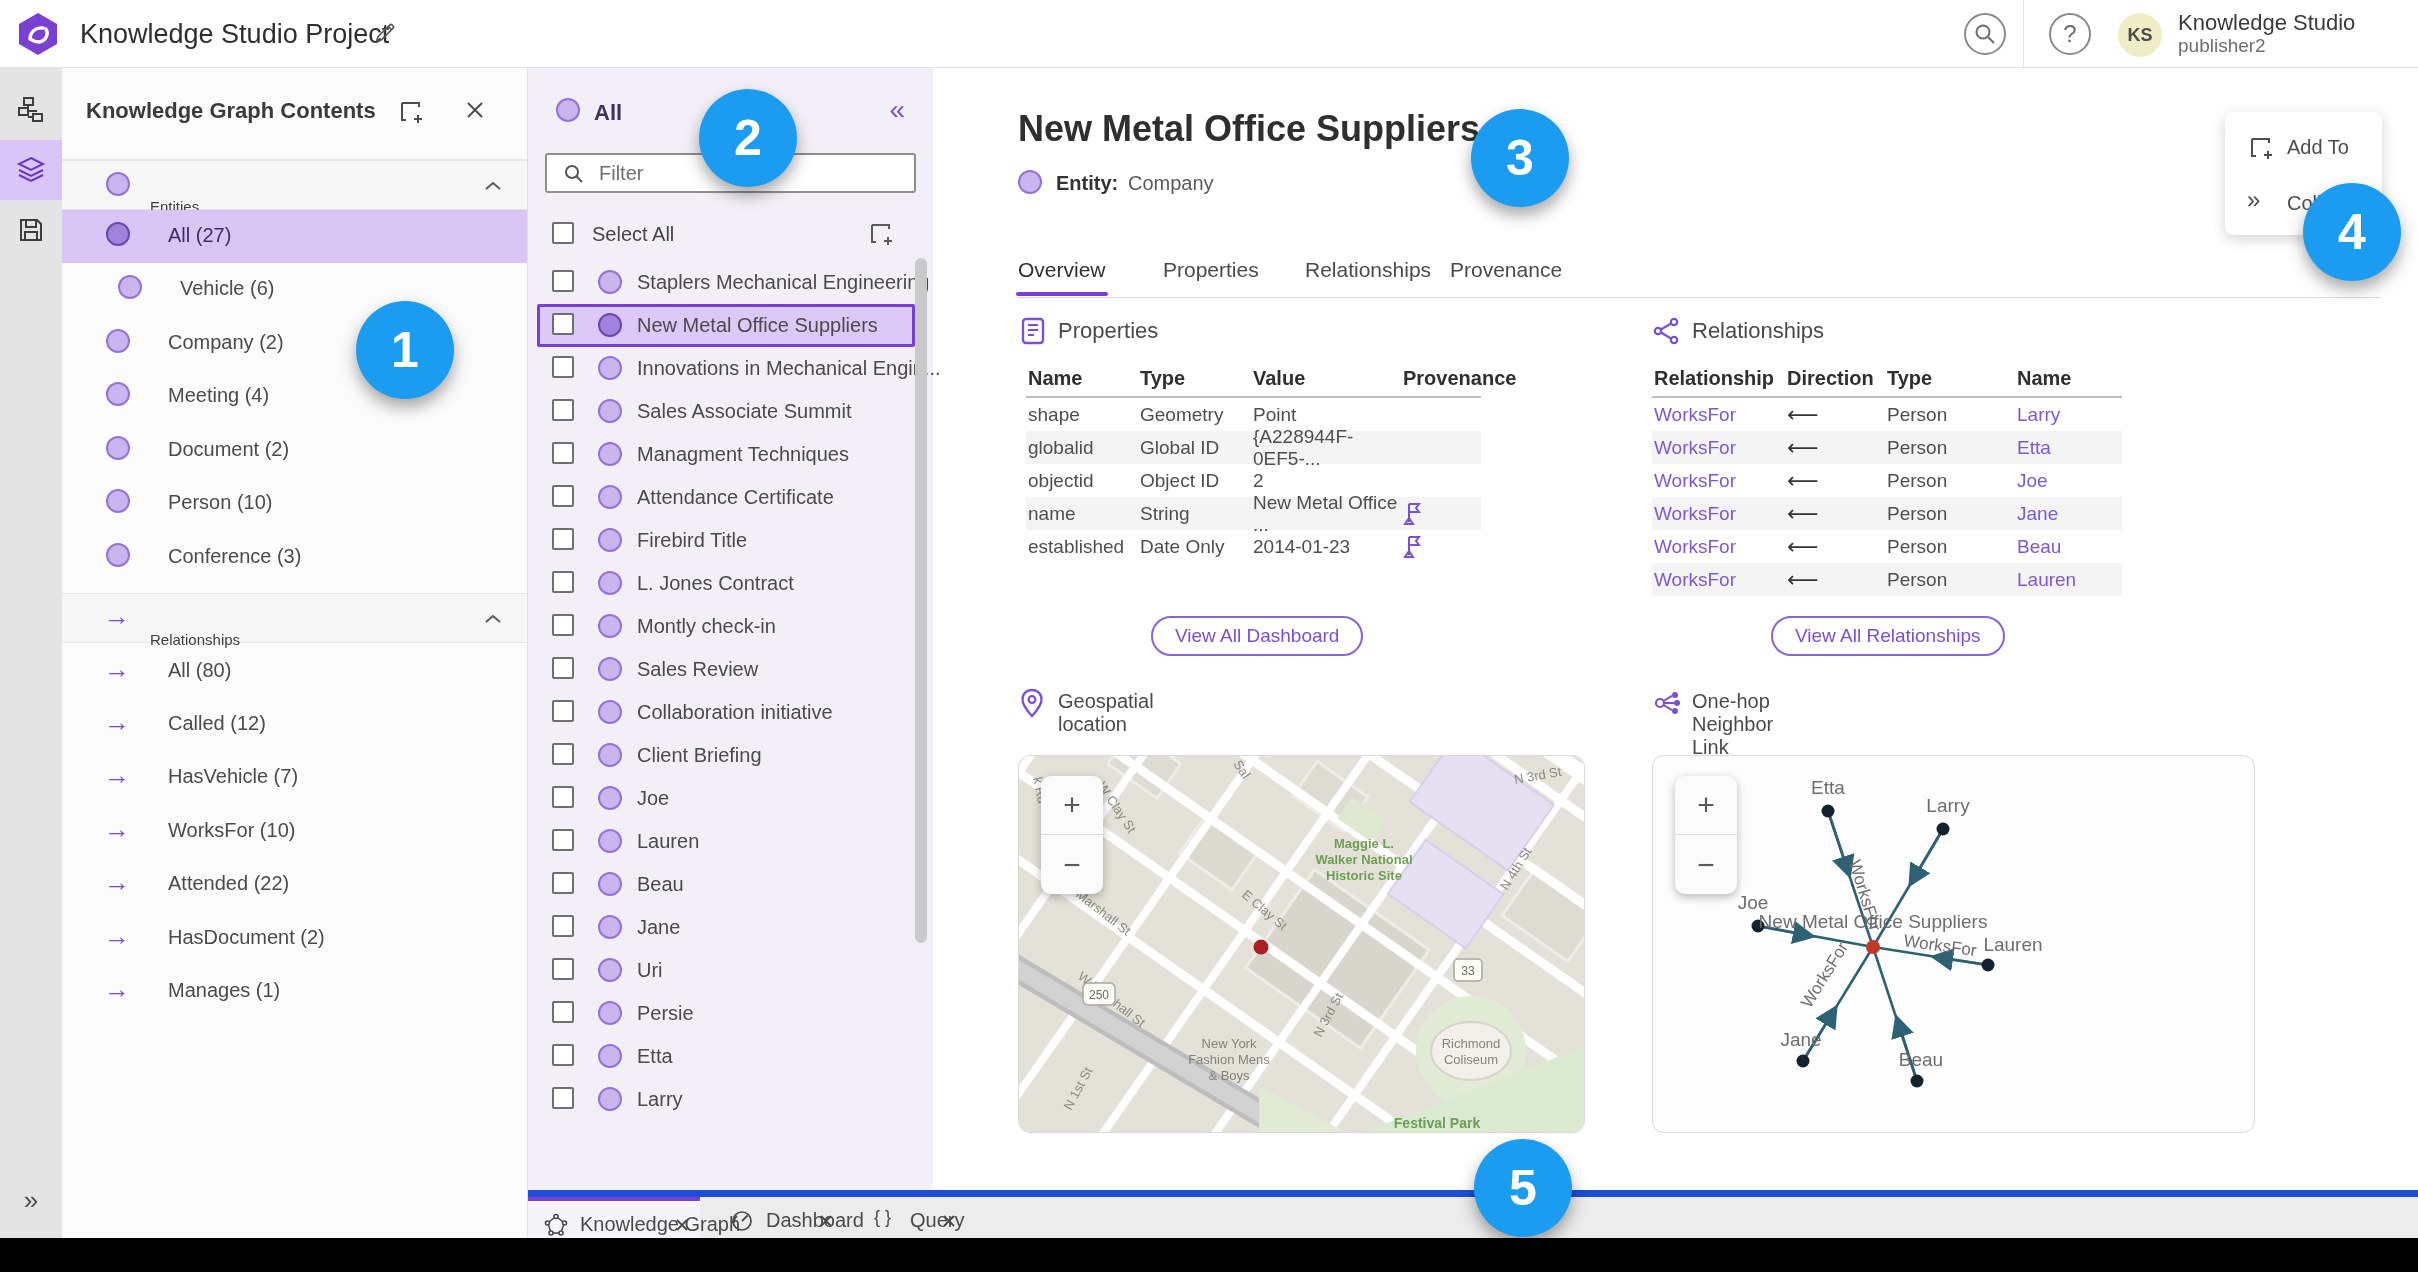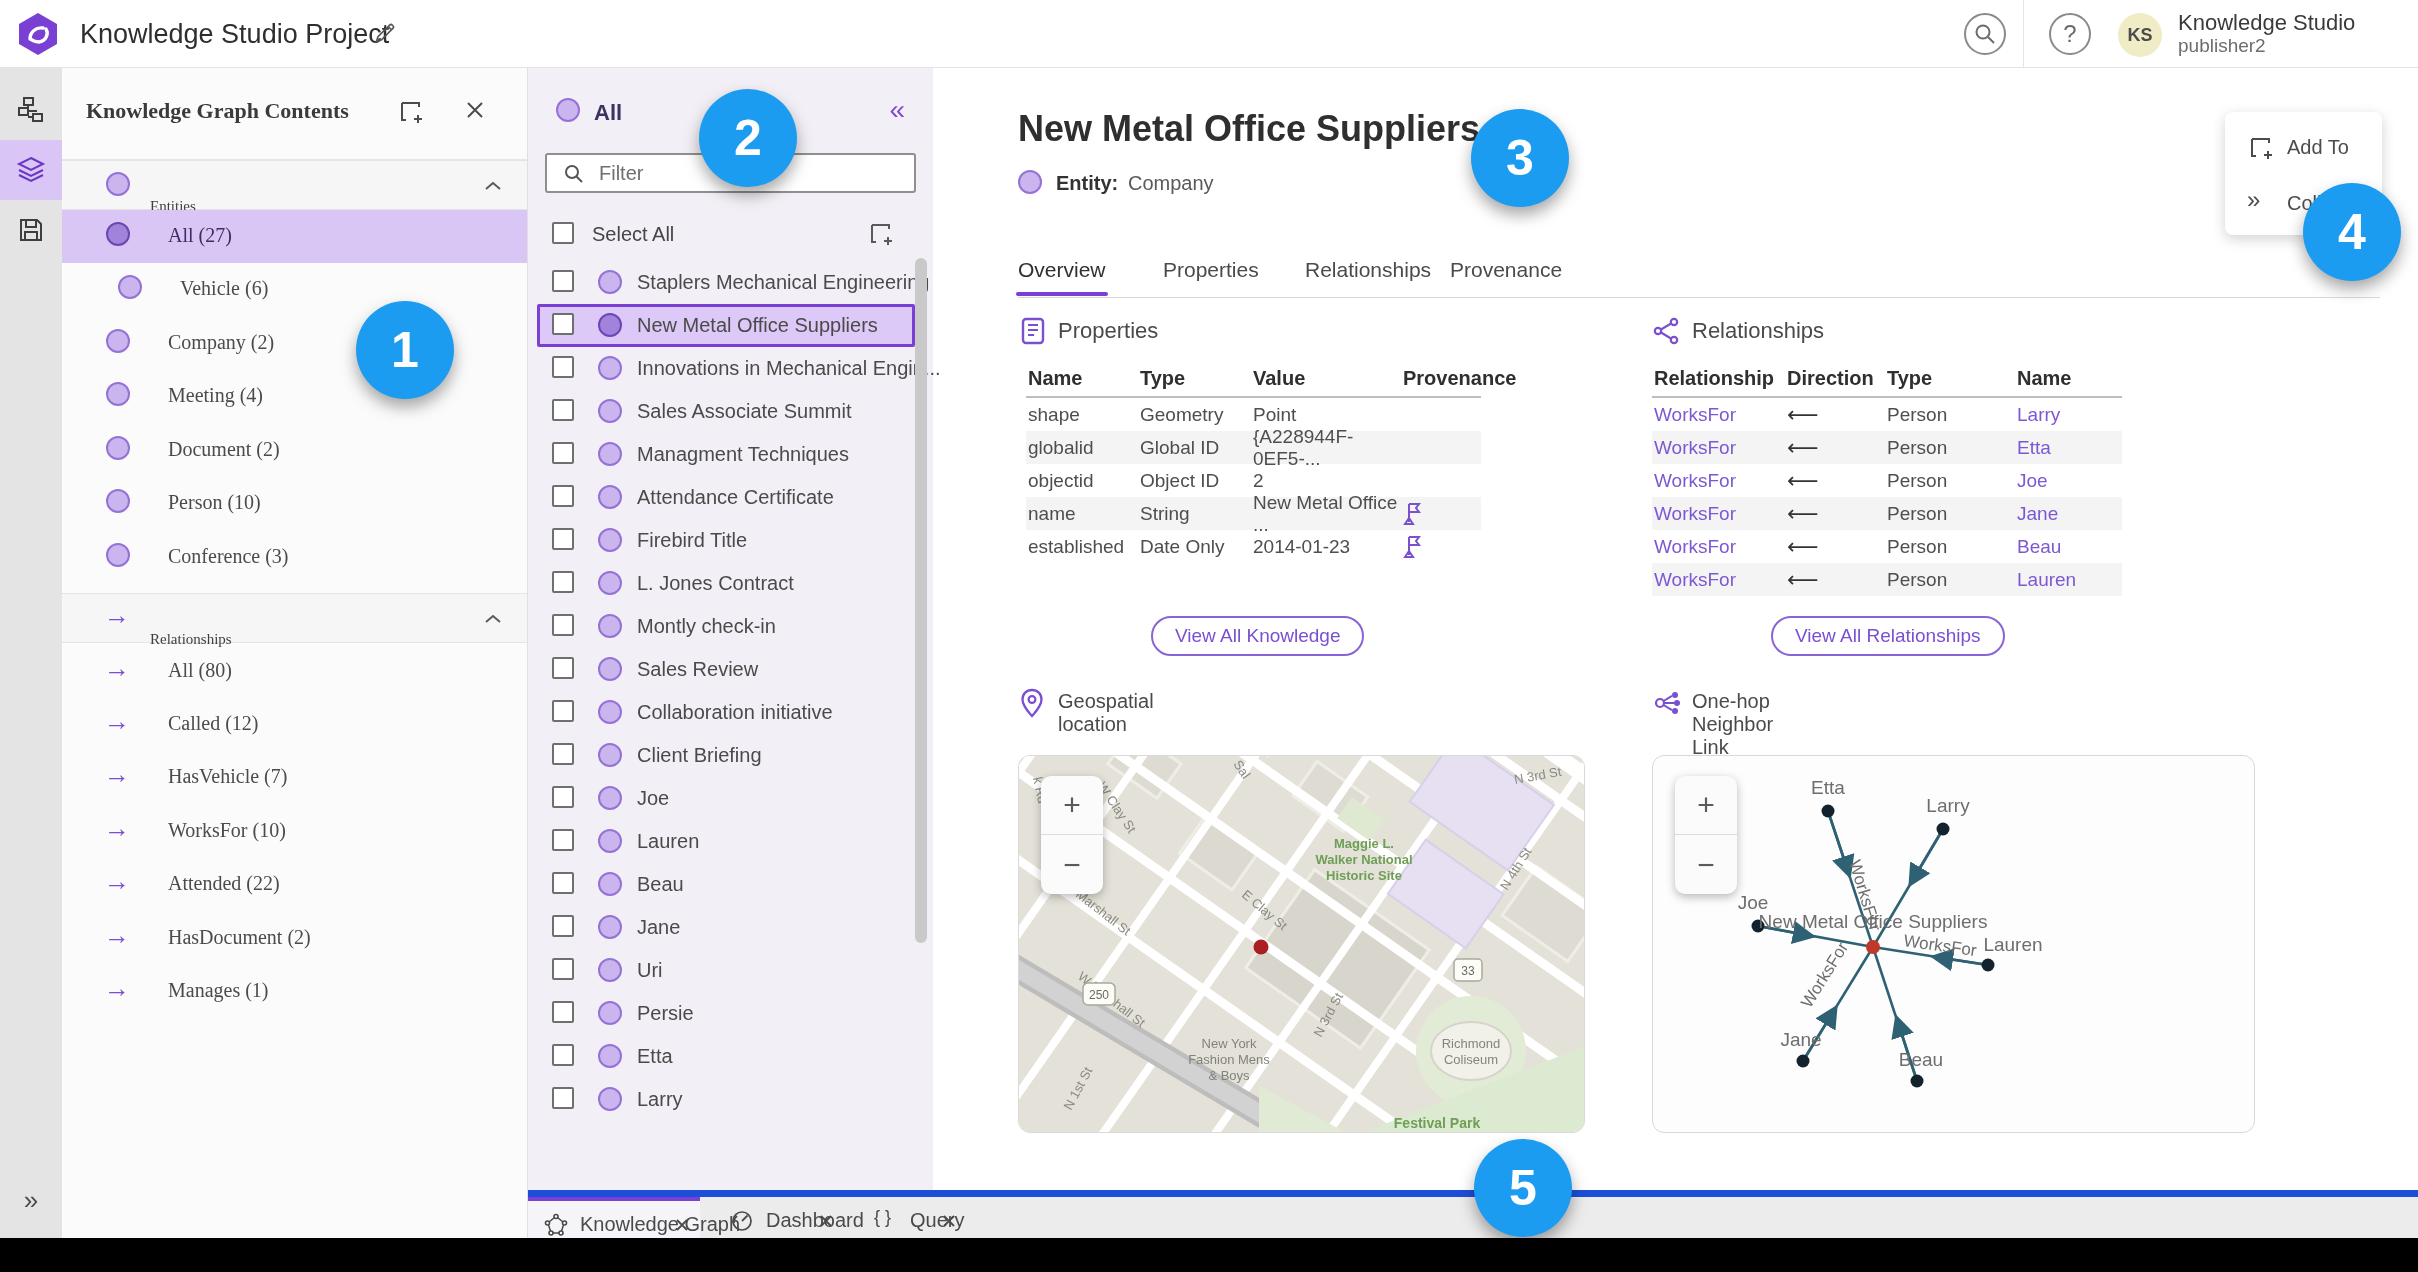--- a/index.html
+++ b/index.html
@@ -21,21 +21,21 @@
   .user-name { font-size:22px; color:#3a3a3a; }
   .user-role { font-size:19px; color:#6d6d6d; }
 
   
   .rail { position:absolute; left:0; top:68px; width:62px; height:1170px; background:#e4e4e4; z-index:4; }
   .rail-btn { position:absolute; left:0; width:62px; height:60px; display:flex; align-items:center; justify-content:center; color:#3e3e3e; }
   .rail-btn.sel { background:#d9c6f6; color:#6a35c4; }
   .rail-expand { position:absolute; left:0; bottom:22px; width:62px; text-align:center; font-size:26px; color:#4d4d4d; }
 
   
-  .left-panel { position:absolute; left:62px; top:68px; width:466px; height:1170px; background:#fbfbfb; border-right:1px solid #e0e0e0; z-index:3;font-family:Liberation Serif, serif; }
+  .left-panel { position:absolute; left:62px; top:68px; width:466px; height:1170px; background:#fbfbfb; border-right:1px solid #e0e0e0; z-index:3; }
   .lp-header { position:absolute; left:0; top:0; width:100%; height:92px; border-bottom:1px solid #e6e6e6; }
   .lp-title { position:absolute; left:24px; top:30px; font-size:22px; font-weight:600; color:#3a3a3a; }
   .lp-hicon { position:absolute; top:30px; color:#4c4c4c; }
   .group-hdr { position:absolute; left:0; width:100%; height:50px; background:#f6f6f6; border-top:1px solid #e4e4e4; border-bottom:1px solid #e4e4e4; }
   .group-hdr .glabel { position:absolute; left:88px; top:12px; font-size:15px; color:#3f3f3f;margin-top:25px; }
   .group-hdr .caret { position:absolute; right:24px; top:18px; color:#5a5a5a; }
   .lp-row { position:absolute; left:0; width:100%; height:53px; }
   .lp-row .rlabel { position:absolute; left:106px; top:14px; font-size:20px; color:#4b4b4b; }
   .lp-row.sel { background:#d9c6f4; }
   .lp-row.sel .rlabel { color:#3d2d66; }
@@ -465,21 +465,21 @@
         <span class="tcell pc2">Date Only</span>
         <span class="tcell pc3">2014-01-23</span>
         <span class="tcell pc4">
           <svg class="flagic" width="22" height="24" viewBox="0 0 22 24">
             <path d="M6 2 v18 M6 2 h10 l-3 4 3 4 h-10" stroke="currentColor" stroke-width="2" fill="none"></path>
             <path d="M2 22 l4 -6 4 6 Z" stroke="currentColor" stroke-width="2" fill="none"></path>
           </svg>
         </span>
       </div>
     </div>
-    <button class="viewall" style="left:218px;">View All Knowledge</button>
+    <button class="viewall" style="left:218px;">View All Dashboard</button>
 
     <div class="sec-hdr" style="left:719px;">
       <svg class="sic" width="30" height="30" viewBox="0 0 30 30">
         <circle cx="6" cy="15" r="3.2" stroke="currentColor" stroke-width="2.2" fill="none"></circle>
         <circle cx="22" cy="6" r="3.2" stroke="currentColor" stroke-width="2.2" fill="none"></circle>
         <circle cx="22" cy="24" r="3.2" stroke="currentColor" stroke-width="2.2" fill="none"></circle>
         <path d="M9 13.5 L19 7.5 M9 16.5 L19 22.5" stroke="currentColor" stroke-width="2.2" fill="none"></path>
       </svg>
       <span class="stxt">Relationships</span>
     </div>

